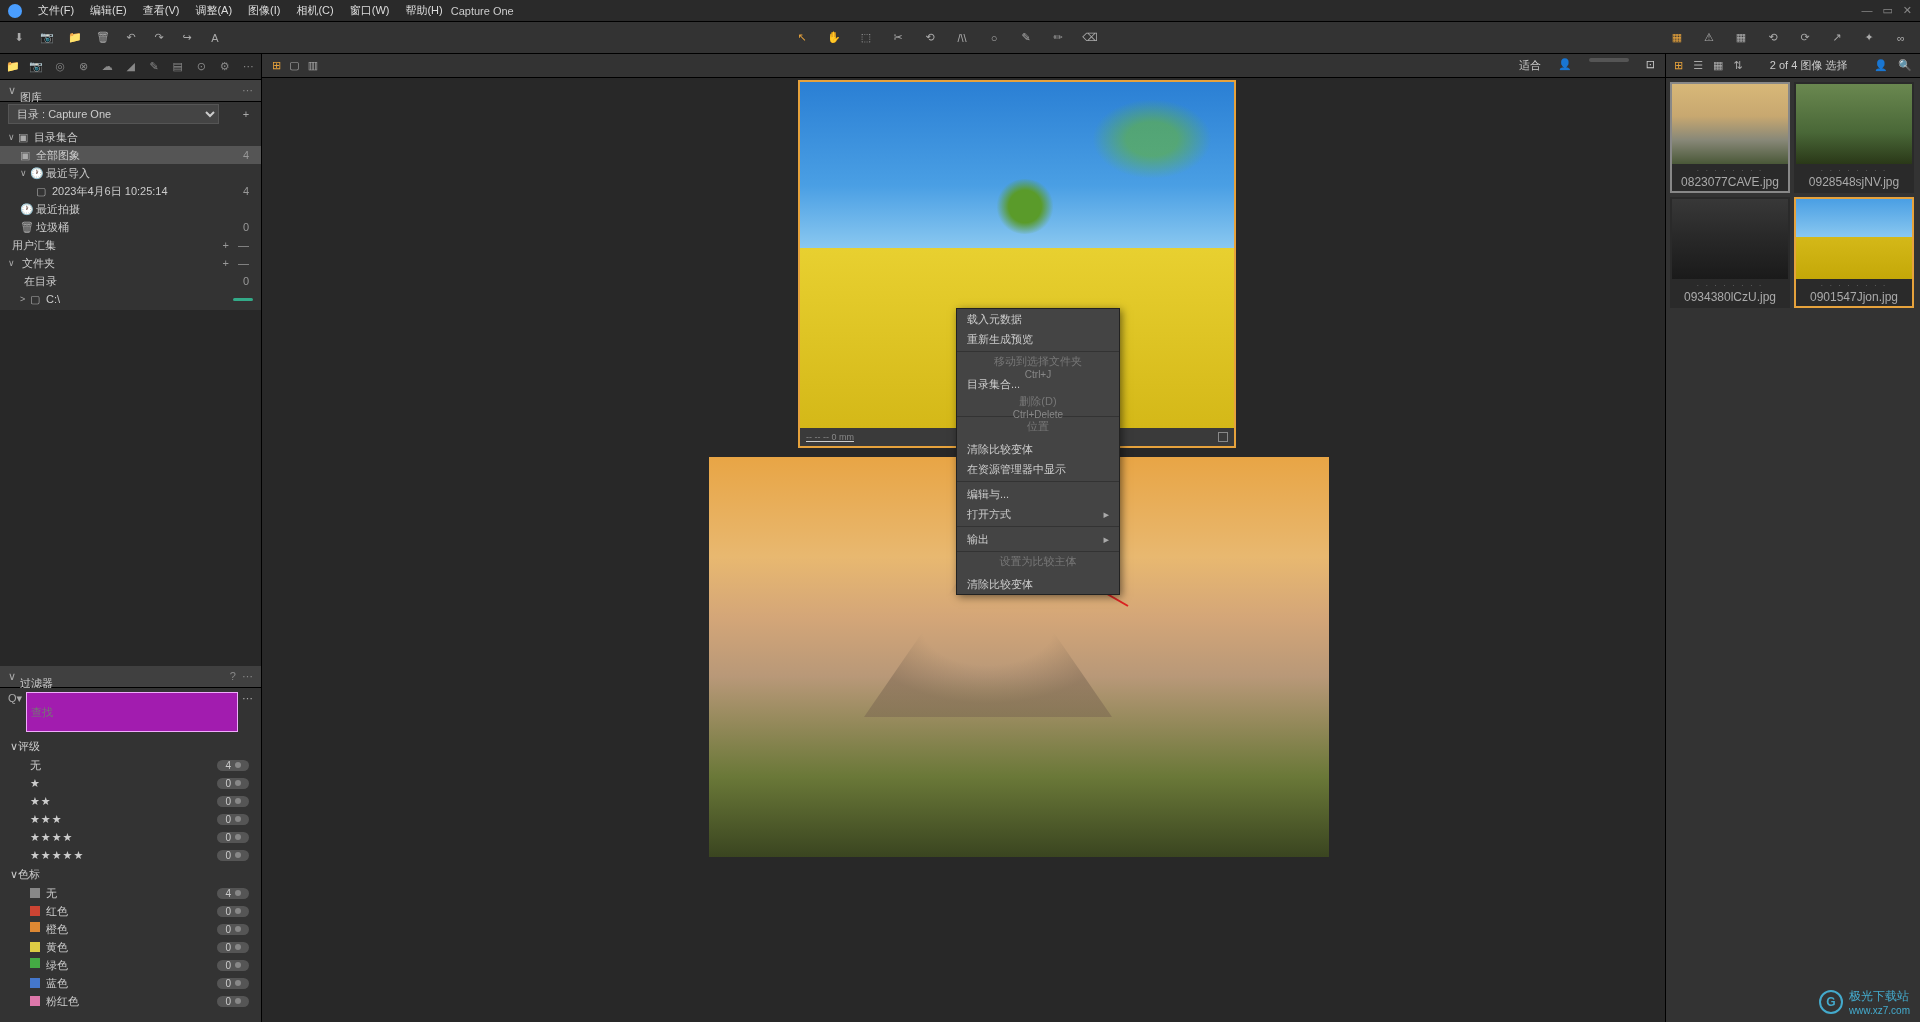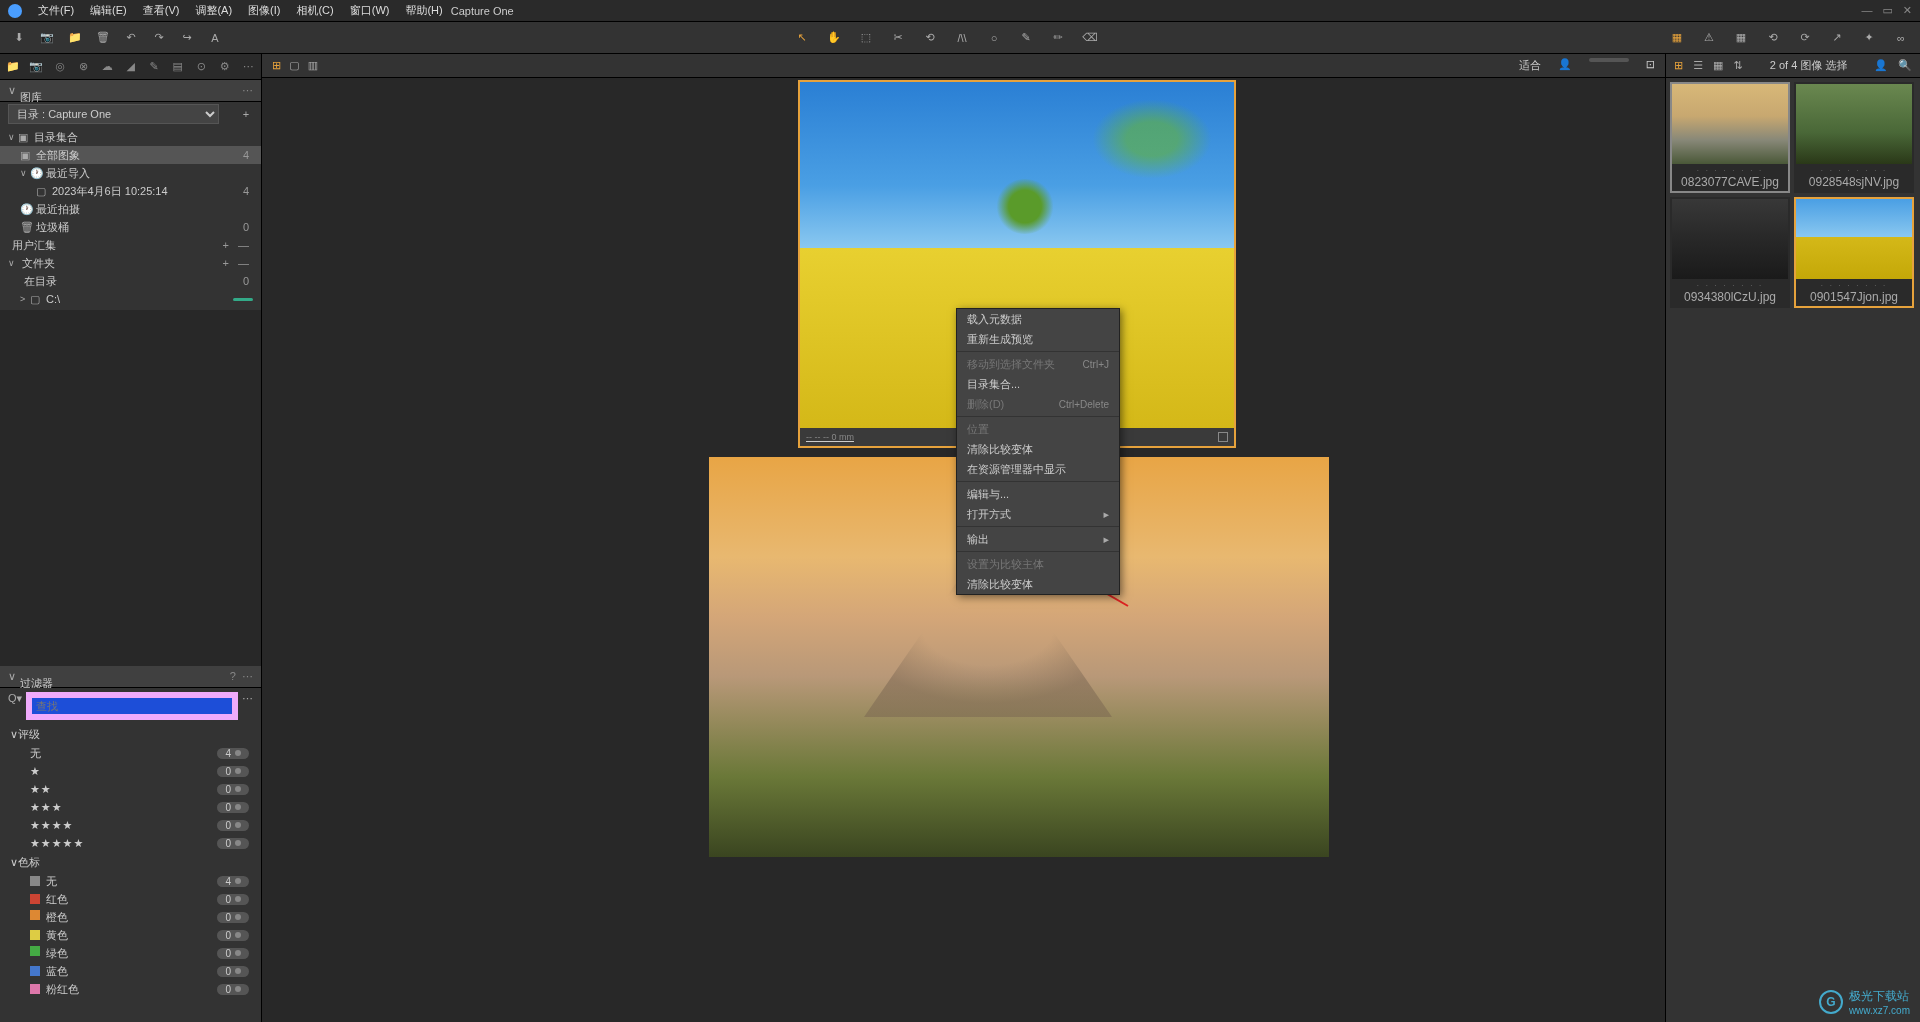--- a/index.html
+++ b/index.html
@@ -40,21 +40,21 @@
 .tree-item.selected { background:#555; }
 .tree-item .ti-label { flex:1; margin-left:4px;}
 .tree-item .ti-count { color:#999; margin-right:4px;}
 .tree-item .arrow { width:10px; color:#aaa; font-size:9px;}
 .tree-item .folder-ic { width:12px; color:#aaa;}
 .tree-item .bar { width:20px; height:3px; background:#3a8; border-radius:2px;}
 
 .left-bottom { flex:1; display:flex; flex-direction:column; overflow:hidden;}
 .left-spacer { flex:1; background:#282828;}
 .search-row { padding:4px 8px; display:flex; gap:4px; background:#333;}
-.search-row input { flex:1; background:#1d4ed8; border:6px solid #f0abfc; color:#ccc; padding:2px 4px; font-size:11px;}
+.search-row input { flex:1; background:#a21caf; border:1px solid #f0abfc; color:#ccc; padding:13px 4px; font-size:11px;}
 .search-row .qicon { color:#aaa;}
 
 .filter-section { background:#333;}
 .filter-header { height:20px; display:flex; align-items:center; padding:0 10px; color:#ccc;}
 .filter-row { height:18px; display:flex; align-items:center; padding:0 12px 0 30px; justify-content:space-between;}
 .filter-row .stars { color:#ccc; letter-spacing:1px;}
 .filter-row .swatch { width:10px; height:10px; margin-right:6px; display:inline-block;}
 .filter-row .flabel { flex:1; color:#ccc;}
 .filter-row .pill { background:#555; border-radius:9px; padding:0 8px; color:#ccc; font-size:10px; min-width:20px; text-align:center; display:flex; align-items:center; gap:4px;}
 .filter-row .pill .dot { width:6px; height:6px; border-radius:50%; background:#888;}
@@ -83,21 +83,21 @@
 .scenic2::before { content:''; position:absolute; left:20%; top:20%; width:50%; height:45%; background:radial-gradient(ellipse at center, transparent 30%, rgba(120,100,80,0.5) 60%); clip-path: polygon(10% 100%, 50% 0%, 90% 100%);}
 
 
 .thumb-misty { background: linear-gradient(to bottom, #d8b878 0%, #c8a870 40%, #888878 70%, #4a5838 100%);}
 .thumb-green { background: linear-gradient(to bottom, #6a8850 0%, #4a6838 60%, #2a3818 100%);}
 .thumb-river { background: linear-gradient(to bottom, #383838 0%, #282828 50%, #1a1a1a 100%);}
 .thumb-yellow { background: linear-gradient(to bottom, #4a9fe4 0%, #8ac8f0 48%, #d4b818 48%, #c4a808 100%);}
 
 .context-menu { position:absolute; left:694px; top:230px; width:164px; background:#444; border:1px solid #222; box-shadow:2px 2px 8px rgba(0,0,0,0.5); z-index:100;}
 .cm-item { height:20px; display:flex; align-items:center; padding:0 10px; color:#ccc; cursor:pointer; justify-content:space-between; font-size:11px;}
-.cm-item.disabled { color:#777;}
+.cm-item.disabled { color:#777;flex-direction:column;}
 .cm-sep { height:1px; background:#333; margin:2px 0;}
 .cm-item .shortcut { color:#888; font-size:10px;}
 .cm-item .arrow-r { color:#aaa;}
 
 .arrow-annotation { position:absolute; left:776px; top:476px; width:100px; height:60px; z-index:99; pointer-events:none;}
 
 .right-panel { width:255px; background:#333; border-left:1px solid #000; display:flex; flex-direction:column;}
 .right-bar { height:24px; background:#333; display:flex; align-items:center; justify-content:space-between; padding:0 8px; border-bottom:1px solid #000;}
 .right-bar .icons { display:flex; gap:10px; color:#aaa;}
 .right-bar .info-txt { color:#ccc;}

